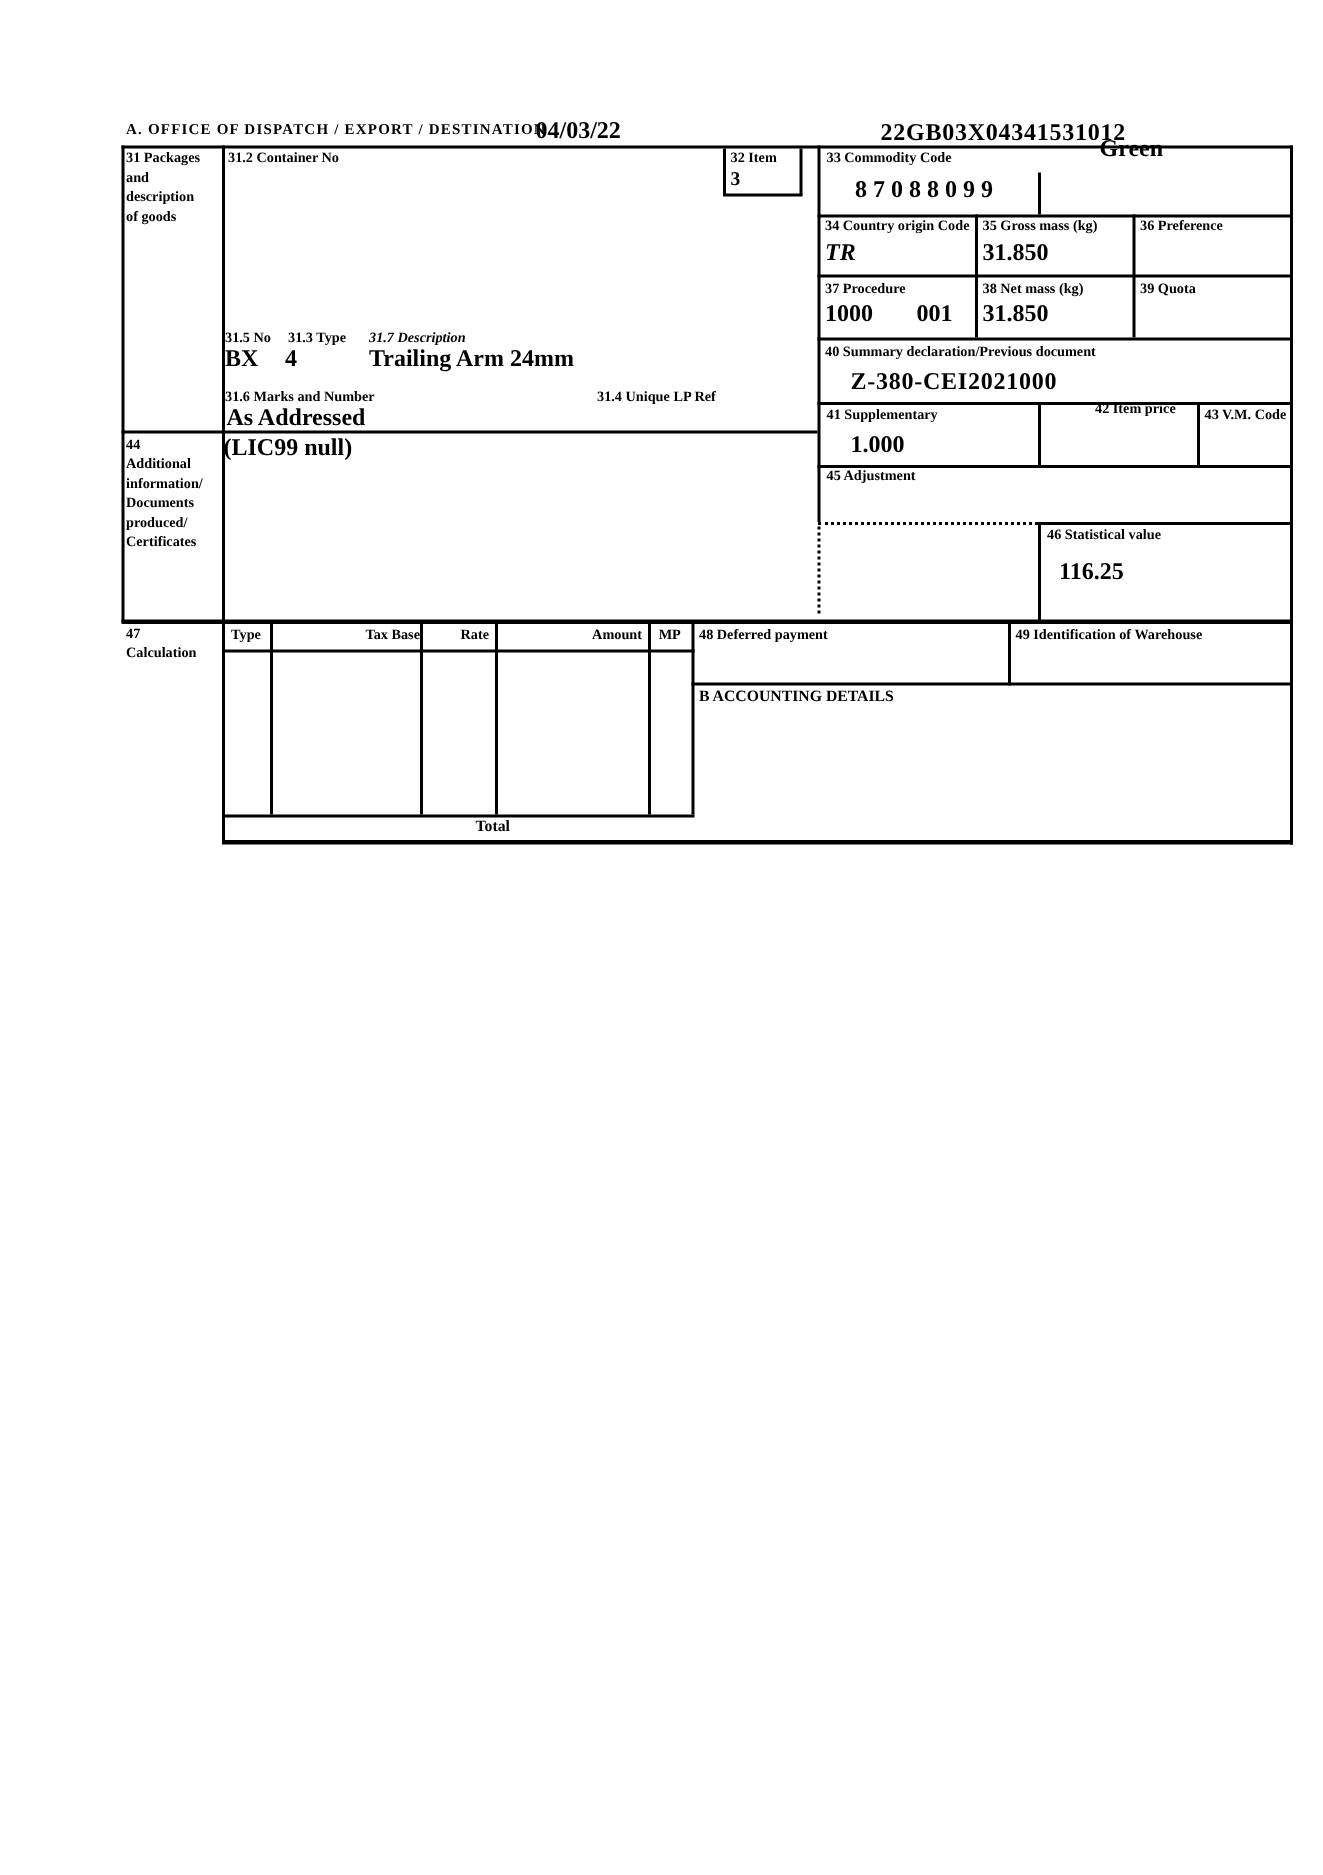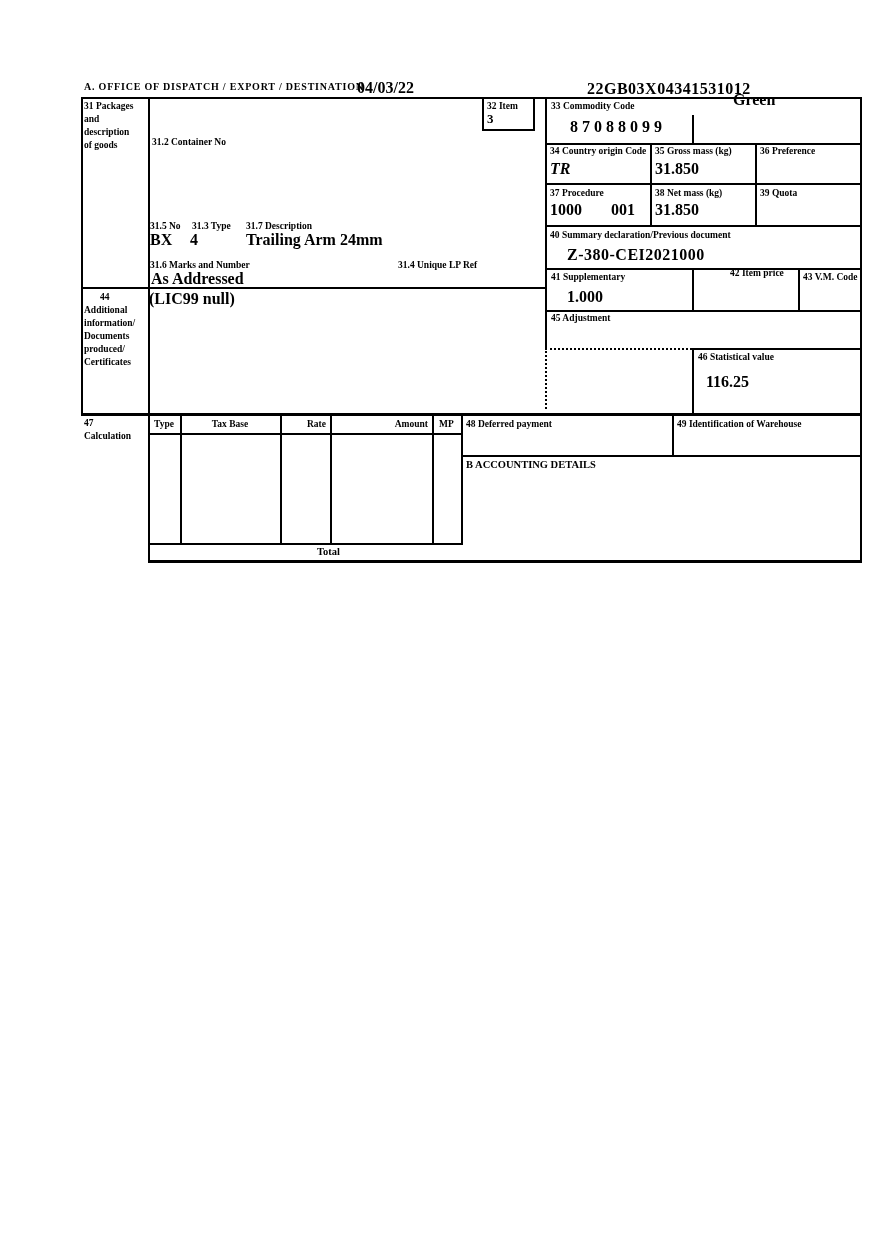--- a/index.html
+++ b/index.html
@@ -70,74 +70,74 @@
   <div class="hl" style="left:148px;top:543px;width:315px;"></div>
   <div class="vl" style="left:672px;top:415px;height:42px;"></div>
   <div class="hl" style="left:461px;top:455px;width:401px;"></div>
   <div class="hl thick" style="left:148px;top:560px;width:714px;"></div>
 
   <span class="lbl" style="left:84px;top:101px;">31 Packages</span>
   <span class="lbl" style="left:84px;top:114px;">and</span>
   <span class="lbl" style="left:84px;top:127px;">description</span>
   <span class="lbl" style="left:84px;top:140px;">of goods</span>
 
-  <span class="lbl" style="left:152px;top:101px;margin-top:36px;">31.2 Container No</span>
+  <span class="lbl" style="left:152px;top:101px;">31.2 Container No</span>
   <span class="lbl" style="left:487px;top:101px;">32 Item</span>
   <span class="val-sm" style="left:487px;top:112px;">3</span>
   <span class="lbl" style="left:551px;top:101px;">33 Commodity Code</span>
   <span class="val code" style="left:570px;top:118px;">87088099</span>
 
   <span class="lbl" style="left:550px;top:146px;">34 Country origin Code</span>
   <span class="val" style="left:550px;top:160px;font-style:italic;">TR</span>
   <span class="lbl" style="left:655px;top:146px;">35 Gross mass (kg)</span>
   <span class="val" style="left:655px;top:160px;">31.850</span>
   <span class="lbl" style="left:760px;top:146px;">36 Preference</span>
 
   <span class="lbl" style="left:550px;top:188px;">37 Procedure</span>
   <span class="val" style="left:550px;top:201px;">1000</span>
   <span class="val" style="left:611px;top:201px;">001</span>
   <span class="lbl" style="left:655px;top:188px;">38 Net mass (kg)</span>
   <span class="val" style="left:655px;top:201px;">31.850</span>
   <span class="lbl" style="left:760px;top:188px;">39 Quota</span>
 
   <span class="lbl" style="left:150px;top:221px;">31.5 No</span>
   <span class="lbl" style="left:192px;top:221px;">31.3 Type</span>
-  <span class="lbl" style="left:246px;top:221px;">31.7 Description</span>
+  <span class="lbl" style="left:246px;top:221px;font-style:italic;">31.7 Description</span>
   <span class="val" style="left:150px;top:231px;">BX</span>
   <span class="val" style="left:190px;top:231px;">4</span>
   <span class="val" style="left:246px;top:231px;">Trailing Arm 24mm</span>
 
   <span class="lbl" style="left:550px;top:230px;">40 Summary declaration/Previous document</span>
   <span class="val ref" style="left:567px;top:246px;">Z-380-CEI2021000</span>
 
   <span class="lbl" style="left:150px;top:260px;">31.6 Marks and Number</span>
   <span class="lbl" style="left:398px;top:260px;">31.4 Unique LP Ref</span>
   <span class="val" style="left:151px;top:270px;">As Addressed</span>
 
   <span class="lbl" style="left:551px;top:272px;">41 Supplementary</span>
   <span class="val" style="left:567px;top:288px;">1.000</span>
   <span class="lbl" style="left:698px;top:268px;margin-left:32px;">42 Item price</span>
   <span class="lbl" style="left:803px;top:272px;">43 V.M. Code</span>
 
-  <span class="lbl" style="left:84px;top:292px;padding-left:16px;">44</span>
+  <span class="lbl" style="left:84px;top:292px;">44</span>
   <span class="lbl" style="left:84px;top:305px;">Additional</span>
   <span class="lbl" style="left:84px;top:318px;">information/</span>
   <span class="lbl" style="left:84px;top:331px;">Documents</span>
   <span class="lbl" style="left:84px;top:344px;">produced/</span>
   <span class="lbl" style="left:84px;top:357px;">Certificates</span>
   <span class="val" style="left:149px;top:290px;">(LIC99 null)</span>
 
   <span class="lbl" style="left:551px;top:313px;">45 Adjustment</span>
   <span class="lbl" style="left:698px;top:352px;">46 Statistical value</span>
   <span class="val" style="left:706px;top:373px;">116.25</span>
 
   <span class="lbl" style="left:84px;top:418px;">47</span>
   <span class="lbl" style="left:84px;top:431px;">Calculation</span>
   <div class="cell" style="left:148px;top:419px;width:32px;text-align:center;">Type</div>
-  <div class="cell" style="left:180px;top:419px;width:100px;text-align:center;">Tax Base</div>
+  <div class="cell" style="left:180px;top:419px;width:100px;text-align:right;">Tax Base</div>
   <div class="cell" style="left:280px;top:419px;width:46px;text-align:right;">Rate</div>
   <div class="cell" style="left:330px;top:419px;width:98px;text-align:right;">Amount</div>
   <div class="cell" style="left:432px;top:419px;width:29px;text-align:center;">MP</div>
 
   <span class="lbl" style="left:466px;top:419px;">48 Deferred payment</span>
   <span class="lbl" style="left:677px;top:419px;">49 Identification of Warehouse</span>
   <span class="lbl" style="left:466px;top:459px;font-size:10.5px;">B ACCOUNTING DETAILS</span>
 
   <span class="lbl" style="left:317px;top:546px;font-size:10.5px;">Total</span>
 

